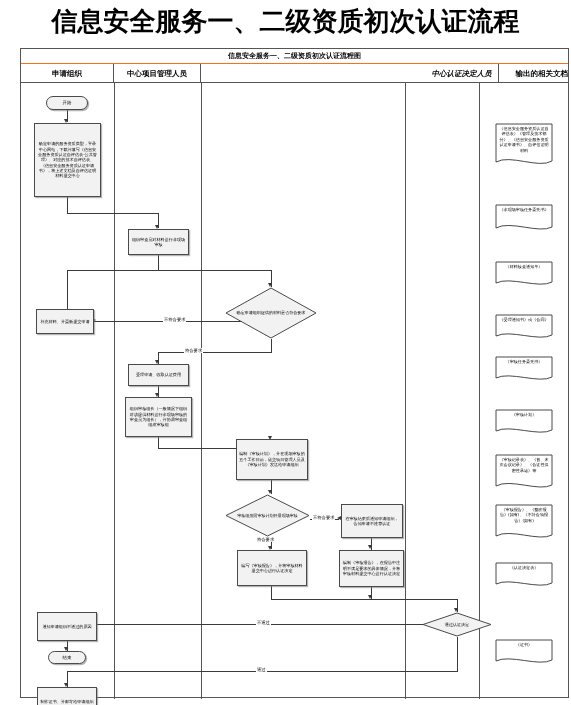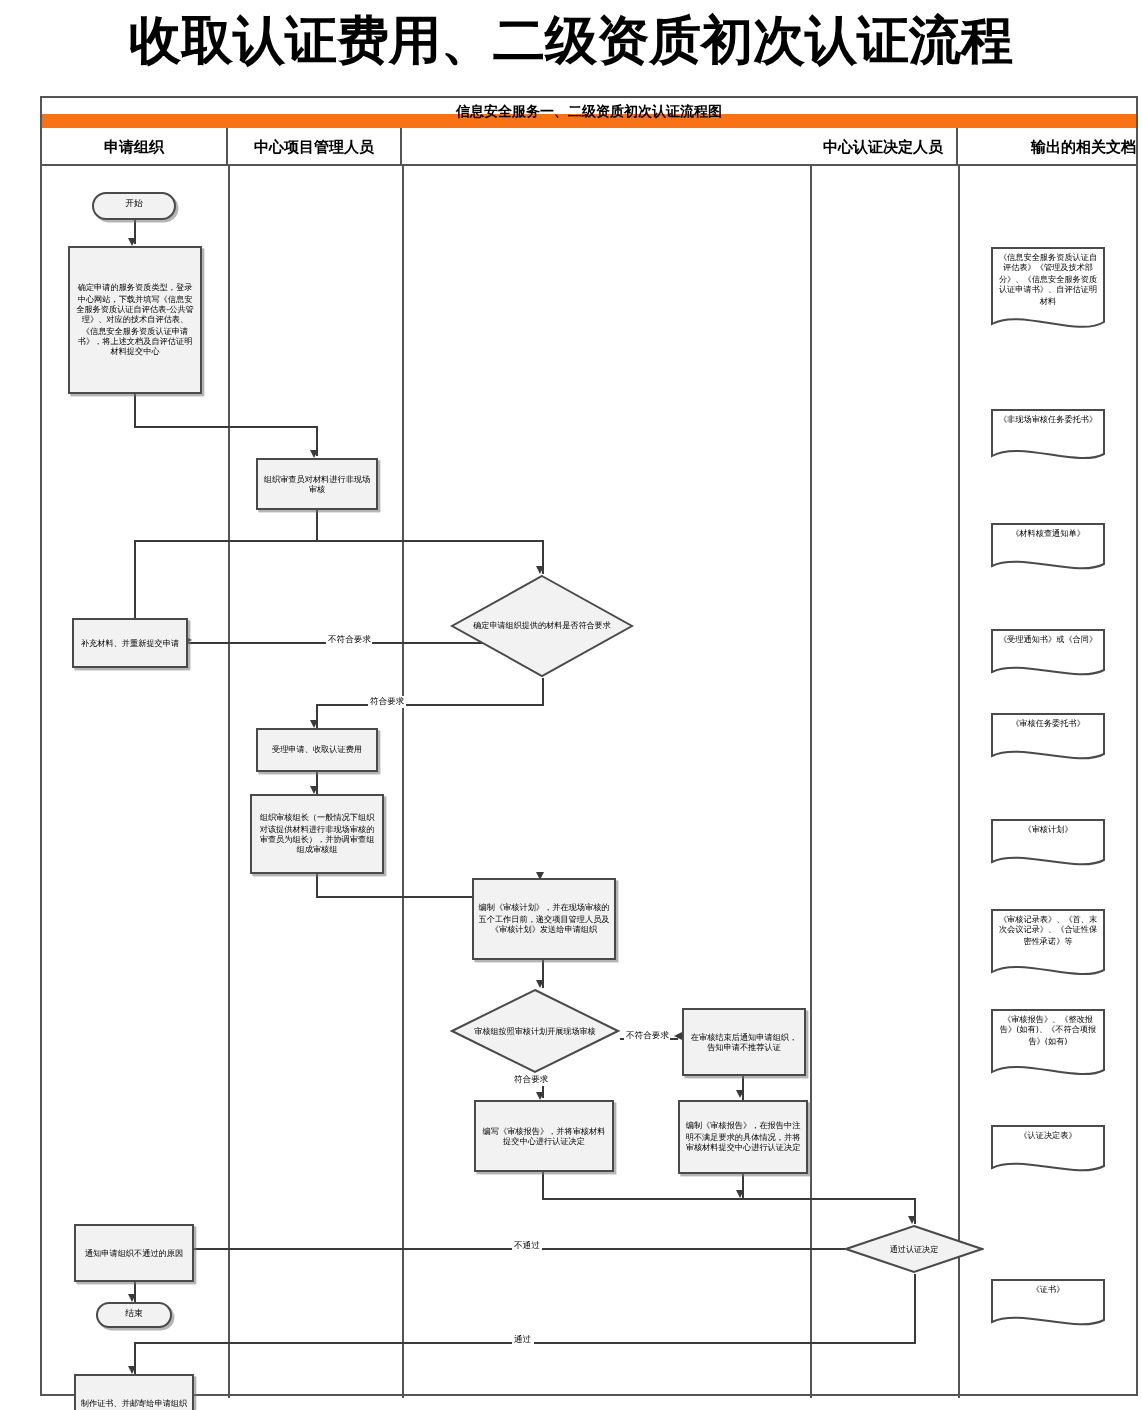--- a/index.html
+++ b/index.html
@@ -14,21 +14,21 @@
     text-align:center;font-size:26px;font-weight:bold;letter-spacing:0px;
     line-height:38px;white-space:nowrap;
   }
   
   #chart-frame{
     position:absolute;left:20px;top:48px;width:549px;height:650px;
     border:1.5px solid #555;box-sizing:border-box;background:#fff;
   }
   #banner{
     position:absolute;left:0;top:0;width:100%;height:15px;
-    border-bottom:7px solid #f97316;box-sizing:border-box;
+    border-bottom:1px solid #f97316;box-sizing:border-box;
     font-size:7px;line-height:15px;text-align:center;font-weight:bold;
   }
   #header-row{
     position:absolute;left:0;top:15px;width:100%;height:19px;
     box-sizing:border-box;border-bottom:1px solid #555;
   }
   .hcell{
     position:absolute;top:0;height:19px;line-height:19px;
     font-size:7.5px;font-weight:bold;text-align:center;
     box-sizing:border-box;border-right:1px solid #555;
@@ -81,30 +81,30 @@
   .arw.l{border-top:2.6px solid transparent;border-bottom:2.6px solid transparent;border-right:4px solid #3a3a3a;}
   .arw.r{border-top:2.6px solid transparent;border-bottom:2.6px solid transparent;border-left:4px solid #3a3a3a;}
   .elab{
     position:absolute;font-size:4.3px;background:#fff;padding:0 1px;
     white-space:nowrap;color:#000;
   }
 </style>
 </head>
 <body>
 
-<div id="doc-title">收取认证费用、二级资质初次认证流程</div>
+<div id="doc-title">信息安全服务一、二级资质初次认证流程</div>
 
 <div id="chart-frame">
 
   <div id="banner">信息安全服务一、二级资质初次认证流程图</div>
 
   <div id="header-row">
     <div class="hcell" style="left:0;width:93px;">申请组织</div>
     <div class="hcell" style="left:93px;width:87px;">中心项目管理人员</div>
-    <div class="hcell" style="left:384px;width:74px;">中心认证决定人员</div>
+    <div class="hcell" style="left:404px;width:74px;font-style:italic;">中心认证决定人员</div>
     <div class="hcell last" style="left:458px;width:89px;">输出的相关文档</div>
   </div>
 
   <div class="lane-div" style="left:93px;"></div>
   <div class="lane-div" style="left:180px;"></div>
   <div class="lane-div" style="left:384px;"></div>
   <div class="lane-div" style="left:458px;"></div>
 
   <div class="ln lnv" style="left:46px;top:61px;height:12px;"></div>
   <div class="arw d" style="left:43.4px;top:70px;"></div>

